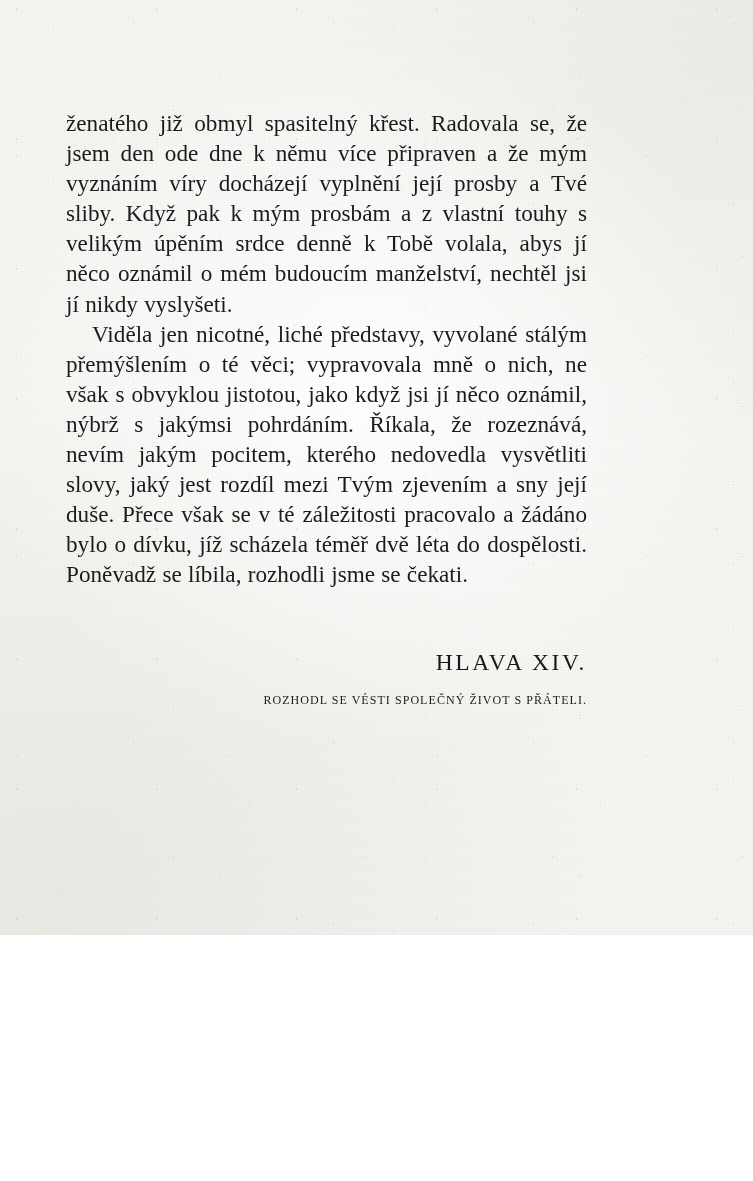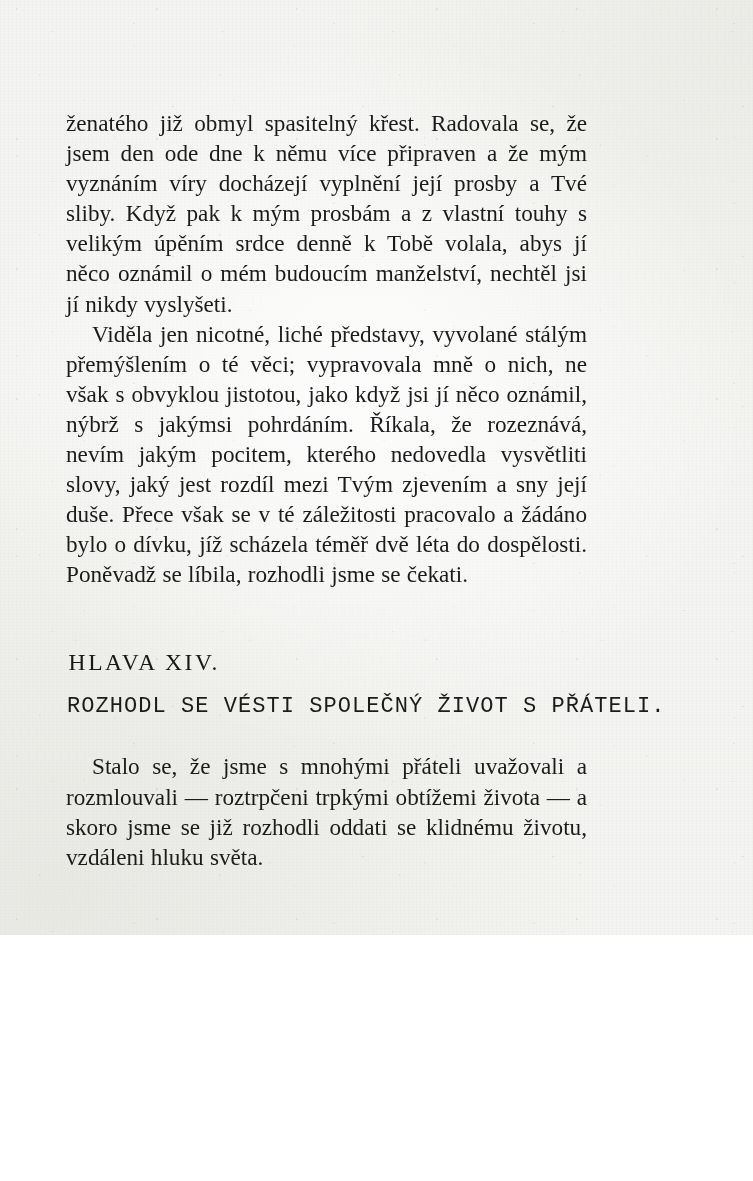--- a/index.html
+++ b/index.html
@@ -67,37 +67,37 @@
     word-spacing: 0.02em;
   }
 
   .para.indent {
     text-indent: 26px;
   }
 
   
   .chapter {
     margin-top: 58px;
-    text-align: left;
+    text-align: right;
   }
 
   .chapter-title {
     font-family: "Liberation Serif", "DejaVu Serif", serif;
     font-size: 23.5px;
     line-height: 1.25;
     letter-spacing: 2.6px;
     color: #181818;
     margin: 0;
     font-weight: normal;
     padding-left: 2.6px;
   }
 
   .chapter-subtitle {
-    font-family: Liberation Mono, monospace;
-    font-size: 22px;
+    font-family: Liberation Serif, serif;
+    font-size: 12px;
     line-height: 1.3;
     letter-spacing: 1.05px;
     color: #1b1b1b;
     margin: 16px 0 0 0;
     font-weight: normal;
     white-space: nowrap;
     padding-left: 1px;
   }
 
   .after-chapter {
@@ -126,19 +126,18 @@
 
     <p class="para">ženatého již obmyl spasitelný křest. Radovala se, že jsem den ode dne k němu více připraven a že mým vyznáním víry docházejí vyplnění její prosby a Tvé sliby. Když pak k mým prosbám a z vlastní touhy s velikým úpěním srdce denně k Tobě volala, abys jí něco oznámil o mém budoucím manželství, nechtěl jsi jí nikdy vyslyšeti.</p>
 
     <p class="para indent">Viděla jen nicotné, liché představy, vyvolané stálým přemýšlením o té věci; vypravovala mně o nich, ne však s obvyklou jistotou, jako když jsi jí něco oznámil, nýbrž s jakýmsi pohrdáním. Říkala, že rozeznává, nevím jakým pocitem, kterého nedovedla vysvětliti slovy, jaký jest rozdíl mezi Tvým zjevením a sny její duše. Přece však se v té záležitosti pracovalo a žádáno bylo o dívku, jíž scházela téměř dvě léta do dospělosti. Poněvadž se líbila, rozhodli jsme se čekati.</p>
 
     <div class="chapter">
       <h2 class="chapter-title">HLAVA XIV.</h2>
       <h3 class="chapter-subtitle">ROZHODL SE VÉSTI SPOLEČNÝ ŽIVOT S PŘÁTELI.</h3>
     </div>
 
-    <p class="para indent after-chapter">Stalo se, že jsme s mnohými přáteli uvažovali a rozmlouvali — roztrpčeni trpkými obtížemi života — a skoro jsme se již rozhodli oddati se klidnému životu, vzdáleni hluku světa.</p>
 
   </div>
 
   <div class="folio">244</div>
 
 </div>
 
 </body></html>

